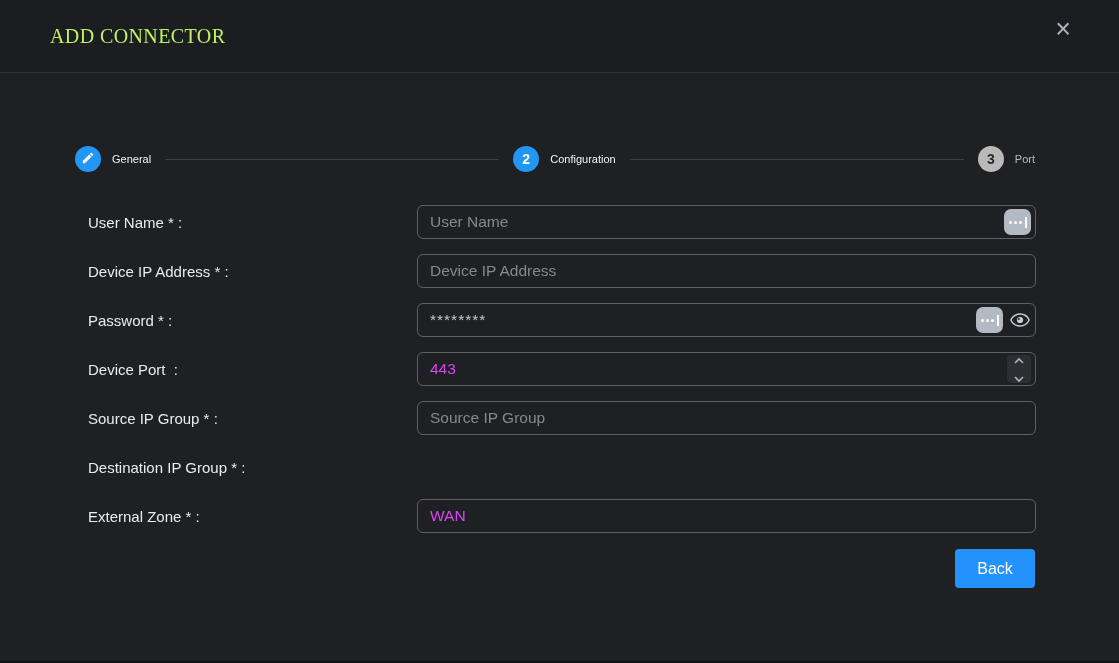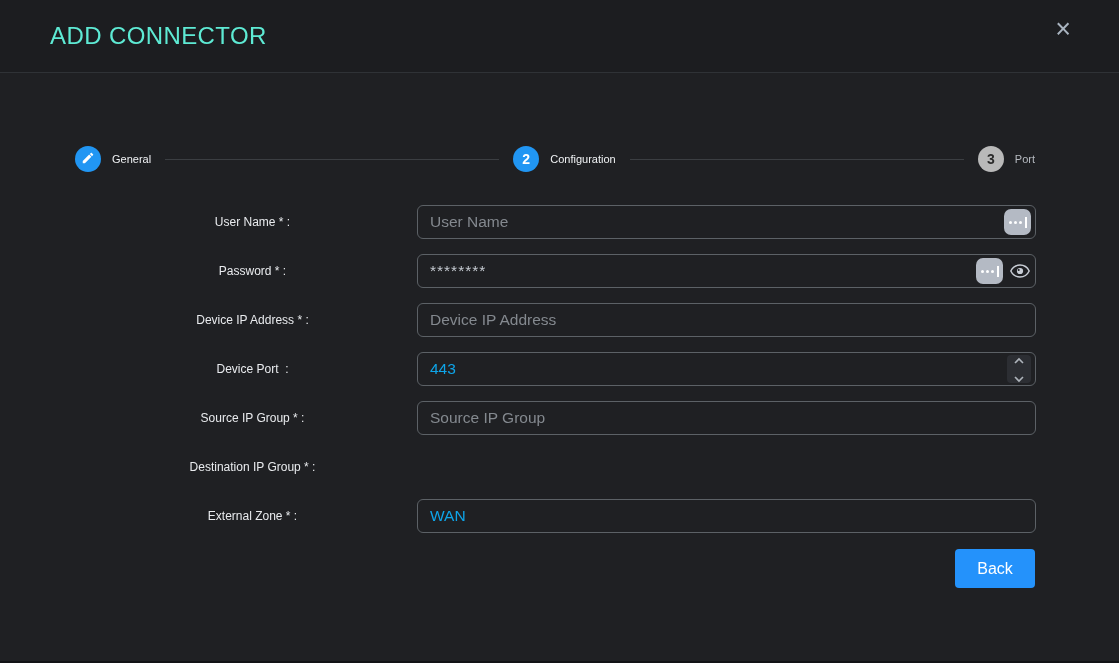--- a/index.html
+++ b/index.html
@@ -17,21 +17,21 @@
   }
   
   .header {
     height:73px; flex:0 0 73px;
     background:#1c1d20;
     border-bottom:1px solid #2f3236;
     display:flex; align-items:center; justify-content:space-between;
     padding:0 48px 0 50px;
   }
   .title {
-    color:#5eead4; font-size:24px; letter-spacing:0.4px;
+    color:#bef264; font-size:20px; letter-spacing:0.4px;font-family:Liberation Serif, serif;
   }
   .close-btn {
     color:#a9b4c0; font-size:27px; line-height:1; cursor:pointer;
     margin-top:-14px; font-weight:400;
   }
   
   .stepper {
     display:flex; align-items:center;
     margin:73px 84px 0 75px;
     flex:0 0 auto;
@@ -49,28 +49,28 @@
   .step-line { flex:1 1 auto; height:1px; background:#3b3e42; margin:0 14px; }
   
   .form { margin-top:33px; flex:0 0 auto; }
   .form-row {
     display:flex; align-items:center;
     height:34px; margin-bottom:15px;
     padding:0 83px 0 88px;
   }
   .row-label {
     width:329px; flex:0 0 329px;
-    color:#e9ebee; font-size:12px; white-space:pre;text-align:center;
+    color:#e9ebee; font-size:15px; white-space:pre;
   }
   .input-wrap { position:relative; flex:1 1 auto; height:34px; }
   .input-wrap input {
     width:100%; height:34px;
     background:transparent;
     border:1px solid #5c6166; border-radius:6px;
-    color:#0ea5e9; font-size:15.5px;
+    color:#d946ef; font-size:15.5px;
     padding:0 12px;
     font-family:"Liberation Sans", sans-serif;
     outline:none;
   }
   .input-wrap input::placeholder { color:#84898f; opacity:1; }
   .input-wrap input.pw { color:#c6cbd2; letter-spacing:1px; }
   .pad-r-sm input { padding-right:42px; }
   .pad-r-lg input { padding-right:72px; }
   .pad-r-spin input { padding-right:18px; }
   .trailing {
@@ -151,45 +151,45 @@
             <span class="dot"></span>
               <span class="dot"></span>
               <span class="dot"></span>
               <span class="bar"></span>
           </div>
         </div>
       </div>
     </div>
 
     <div class="form-row">
+      <div class="row-label">Device IP Address * :</div>
+      <div class="input-wrap">
+        <input type="text" placeholder="Device IP Address" style="">
+      </div>
+    </div>
+
+    <div class="form-row">
       <div class="row-label">Password * :</div>
       <div class="input-wrap pad-r-lg">
         <input type="text" class="pw" value="********" style="">
         <div class="trailing">
           <div class="autofill-btn">
             <span class="dot"></span>
               <span class="dot"></span>
               <span class="dot"></span>
               <span class="bar"></span>
           </div>
           <div class="eye-btn">
             <svg width="22" height="22" viewBox="0 0 24 24" fill="none" stroke="#c9ced6" stroke-width="1.6">
               <path d="M2 12c2-4.2 5.7-6.5 10-6.5S20 7.8 22 12c-2 4.2-5.7 6.5-10 6.5S4 16.2 2 12z"></path>
               <circle cx="12" cy="12" r="3.4" fill="#c9ced6" stroke="none"></circle>
               <circle cx="10.6" cy="10.8" r="1.1" fill="#1f2023" stroke="none"></circle>
             </svg>
           </div>
         </div>
-      </div>
-    </div>
-
-    <div class="form-row">
-      <div class="row-label">Device IP Address * :</div>
-      <div class="input-wrap">
-        <input type="text" placeholder="Device IP Address" style="">
       </div>
     </div>
 
     <div class="form-row">
       <div class="row-label">Device Port  :</div>
       <div class="input-wrap pad-r-spin">
         <input type="text" value="443" style="">
         <div class="trailing">
           <div class="spinner">
             <span>

